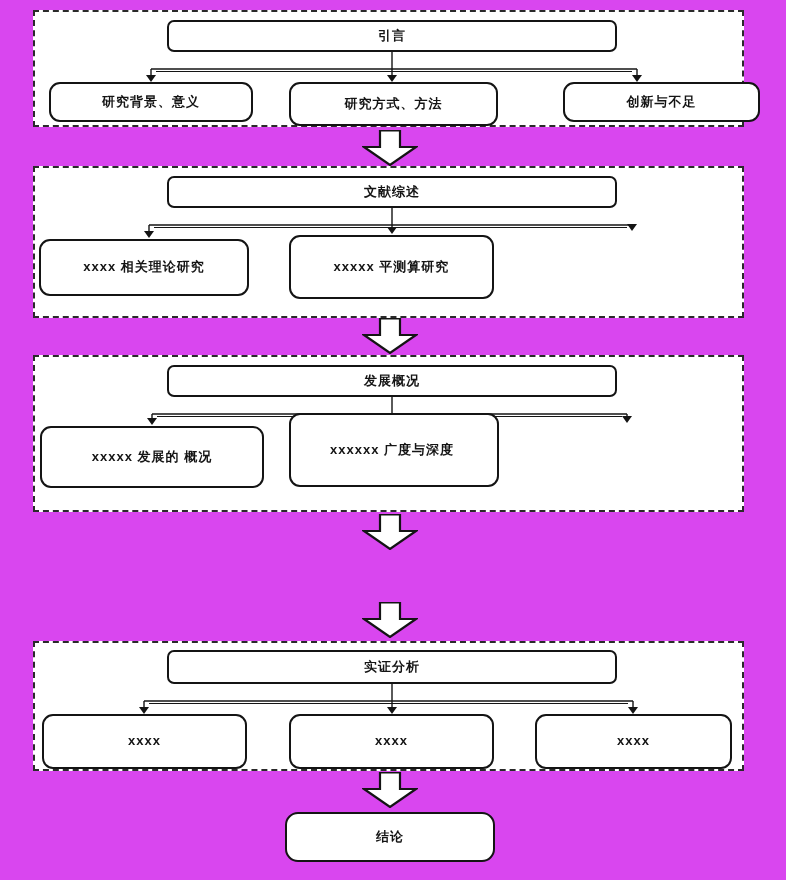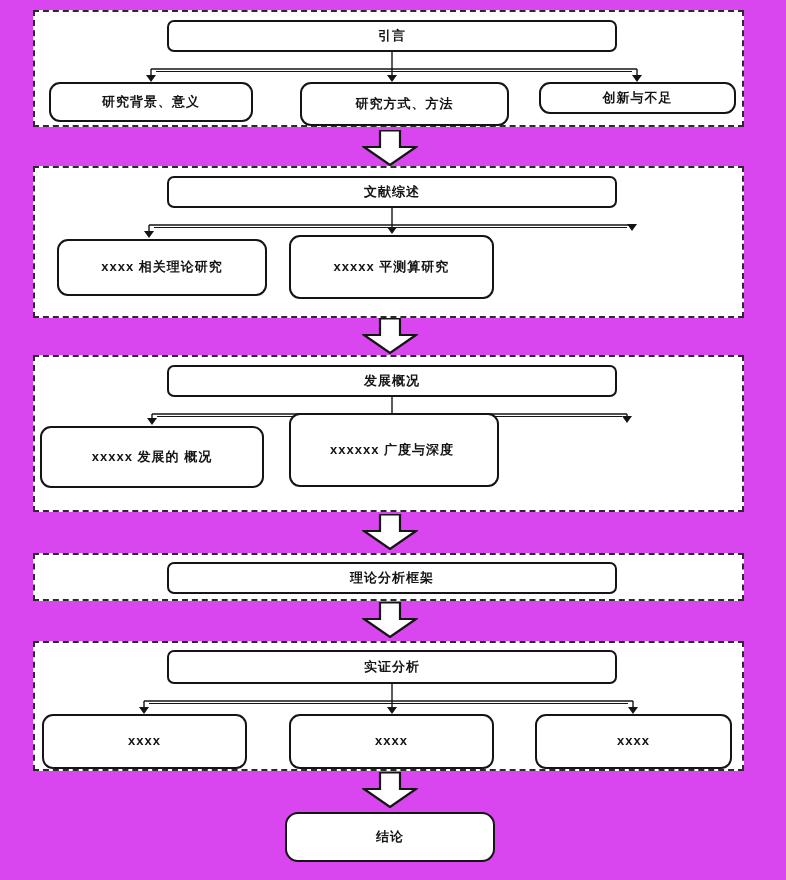--- a/index.html
+++ b/index.html
@@ -40,42 +40,42 @@
       <line class="bus2" x1="121" y1="59.5" x2="597" y2="59.5"></line>
       <line x1="116" y1="57" x2="116" y2="64"></line>
       <line x1="357" y1="57" x2="357" y2="64"></line>
       <line x1="602" y1="57" x2="602" y2="64"></line>
       <polygon points="111,63 121,63 116,70"></polygon>
       <polygon points="352,63 362,63 357,70"></polygon>
       <polygon points="597,63 607,63 602,70"></polygon>
     </svg>
     <div class="tbox title-box" style="top:8px;">引言</div>
     <div class="tbox child-box" style="left:14px;  top:70px; width:204px; height:40px;">研究背景、意义</div>
-    <div class="tbox child-box" style="left:254px; top:70px; width:209px; height:44px;margin-left:11px;">研究方式、方法</div>
-    <div class="tbox child-box" style="left:504px; top:70px; width:197px; height:32px;">创新与不足</div>
+    <div class="tbox child-box" style="left:254px; top:70px; width:209px; height:44px;">研究方式、方法</div>
+    <div class="tbox child-box" style="left:528px; top:70px; width:197px; height:40px;">创新与不足</div>
   </div>
 
   <svg class="blockarrow" style="left:362px; top:130px;" viewBox="0 0 56 36">
     <polygon points="18,0.5 38,0.5 38,17 54,17 28,35 2,17 18,17" fill="#ffffff" stroke="#141414" stroke-width="2.2"></polygon>
   </svg>
 
   <div class="section" style="top:166px; height:152px;">
     <svg class="conn" width="707" height="148">
       <line x1="357" y1="40" x2="357" y2="57"></line>
       <line x1="114" y1="57" x2="597" y2="57"></line>
       <line class="bus2" x1="119" y1="59.5" x2="592" y2="59.5"></line>
       <line x1="114" y1="57" x2="114" y2="64"></line>
       <line x1="357" y1="57" x2="357" y2="60"></line>
       <line x1="597" y1="57" x2="597" y2="57"></line>
       <polygon points="109,63 119,63 114,70"></polygon>
       <polygon points="352,59 362,59 357,66"></polygon>
       <polygon points="592,56 602,56 597,63"></polygon>
     </svg>
     <div class="tbox title-box" style="top:8px;">文献综述</div>
-    <div class="tbox child-box" style="left:22px;   top:71px; width:210px; height:57px;">xxxx 相关理论研究</div>
+    <div class="tbox child-box" style="left:4px;   top:71px; width:210px; height:57px;">xxxx 相关理论研究</div>
     <div class="tbox child-box" style="left:254px; top:67px; width:205px; height:64px;">xxxxx 平测算研究</div>
   </div>
 
   <svg class="blockarrow" style="left:362px; top:318px;" viewBox="0 0 56 36">
     <polygon points="18,0.5 38,0.5 38,17 54,17 28,35 2,17 18,17" fill="#ffffff" stroke="#141414" stroke-width="2.2"></polygon>
   </svg>
 
   <div class="section" style="top:355px; height:157px;">
     <svg class="conn" width="707" height="153">
       <line x1="357" y1="40" x2="357" y2="57"></line>
@@ -90,23 +90,20 @@
     </svg>
     <div class="tbox title-box" style="top:8px;">发展概况</div>
     <div class="tbox child-box" style="left:5px;   top:69px; width:224px; height:62px;">xxxxx 发展的 概况</div>
     <div class="tbox child-box" style="left:254px; top:56px; width:210px; height:74px;padding-left:16px;">xxxxxx 广度与深度</div>
   </div>
 
   <svg class="blockarrow" style="left:362px; top:514px;" viewBox="0 0 56 36">
     <polygon points="18,0.5 38,0.5 38,17 54,17 28,35 2,17 18,17" fill="#ffffff" stroke="#141414" stroke-width="2.2"></polygon>
   </svg>
 
-  <div class="section" style="top:553px; height:48px;">
-    <div class="tbox title-box" style="top:7px;">理论分析框架</div>
-  </div>
 
   <svg class="blockarrow" style="left:362px; top:602px;" viewBox="0 0 56 36">
     <polygon points="18,0.5 38,0.5 38,17 54,17 28,35 2,17 18,17" fill="#ffffff" stroke="#141414" stroke-width="2.2"></polygon>
   </svg>
 
   <div class="section" style="top:641px; height:130px;">
     <svg class="conn" width="707" height="126">
       <line x1="357" y1="41" x2="357" y2="58"></line>
       <line x1="109" y1="58" x2="598" y2="58"></line>
       <line class="bus2" x1="114" y1="60.5" x2="593" y2="60.5"></line>

